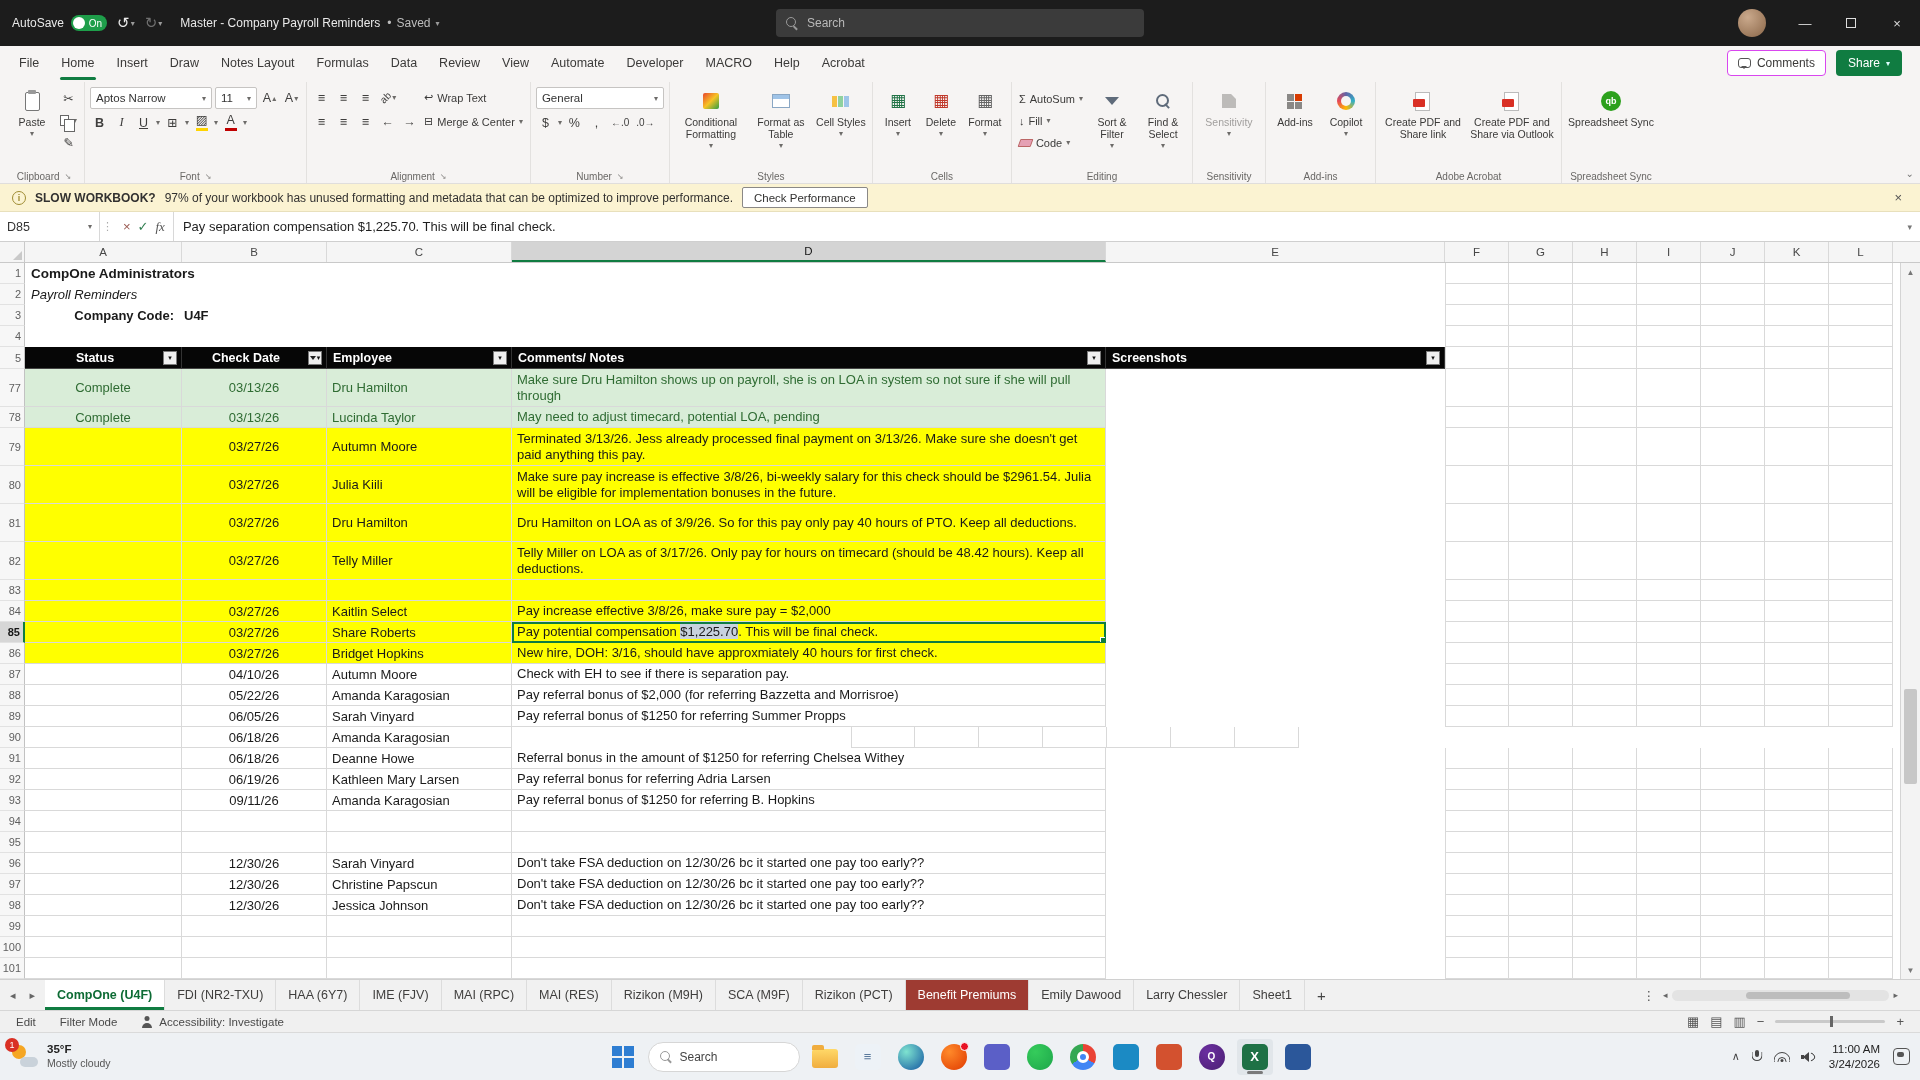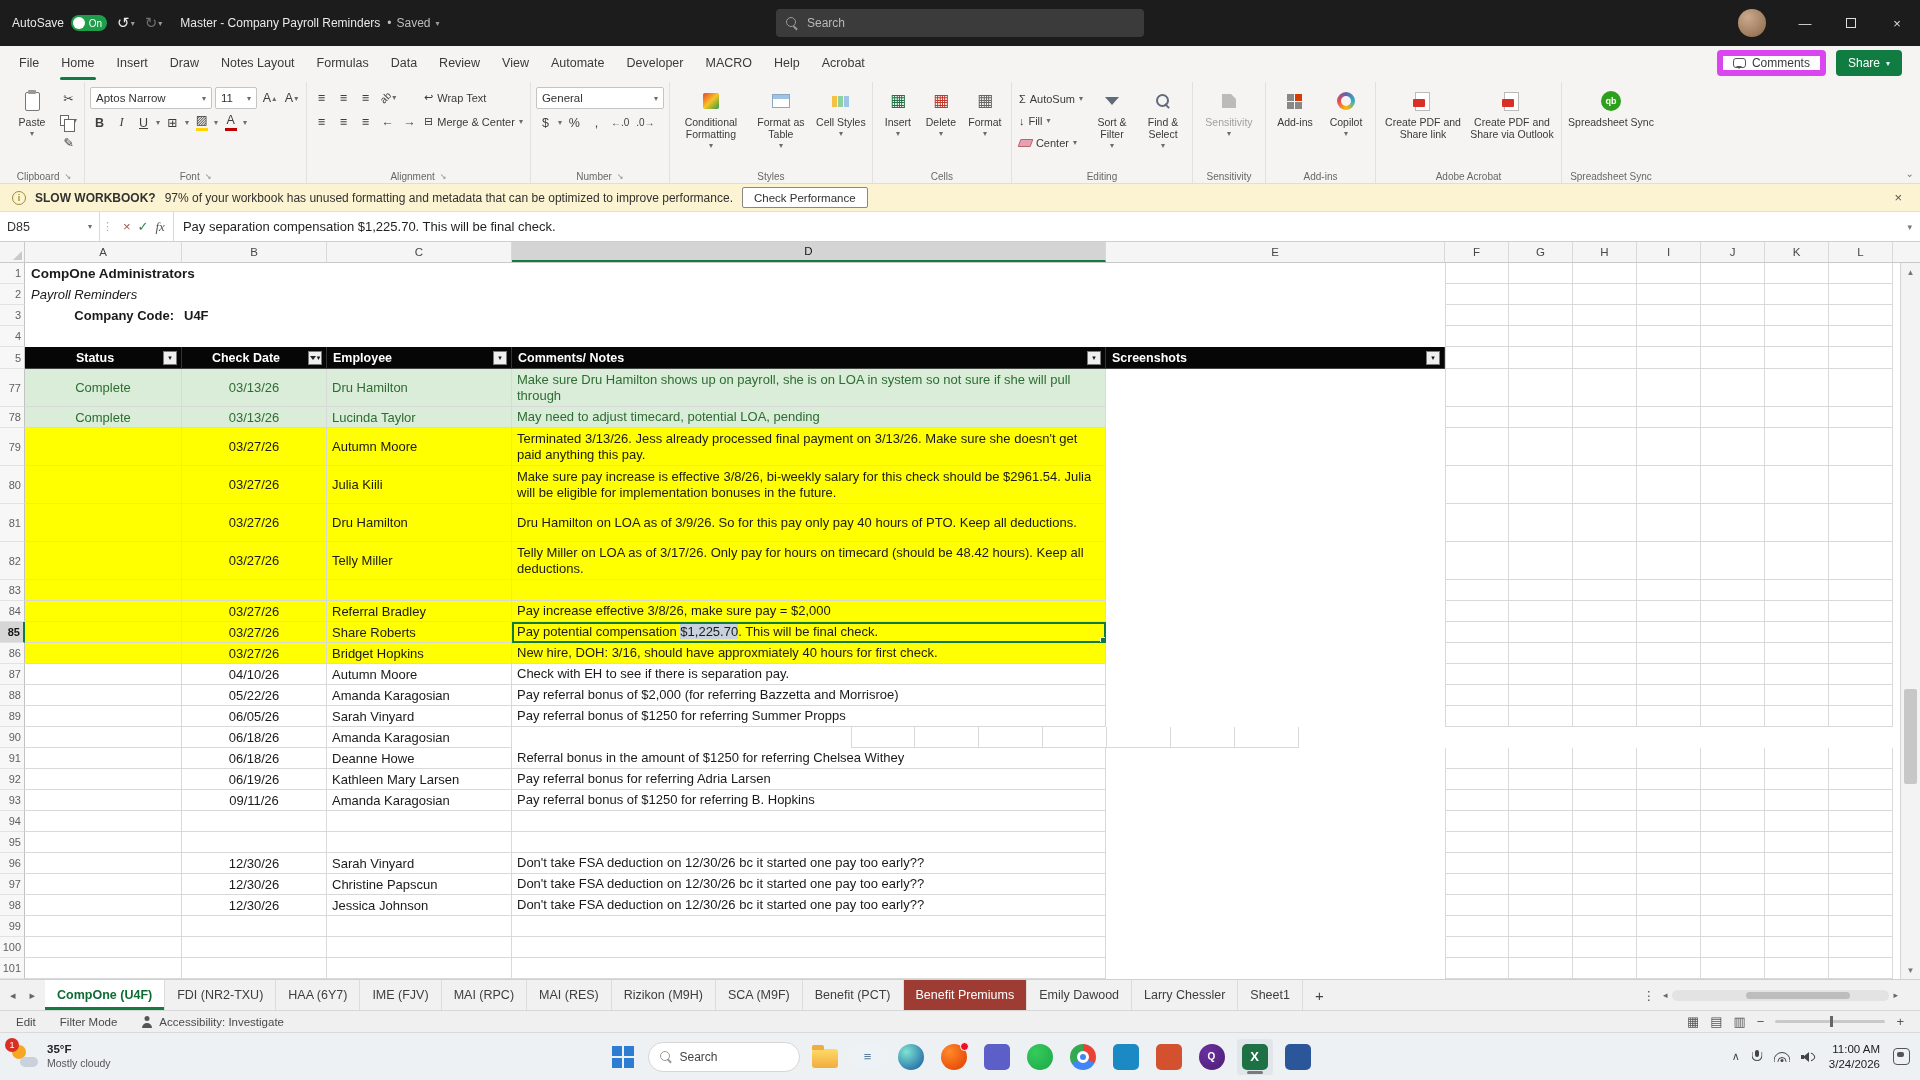--- a/index.html
+++ b/index.html
@@ -27,21 +27,21 @@
   .mag{width:12px;height:12px;position:relative;flex:0 0 12px}
   .mag::before{content:"";position:absolute;left:0;top:0;width:8px;height:8px;border:1.5px solid #999;border-radius:50%}
   .mag::after{content:"";position:absolute;right:0;bottom:1px;width:5px;height:1.5px;background:#999;transform:rotate(45deg)}
 
   
   .menubar{flex:0 0 34px;background:#f6f4f3;display:flex;align-items:center;padding:0 8px;font-size:12.5px;color:#3b3a39}
   #menu-tabs{display:flex;height:100%}
   .mtab{padding:0 11px;height:100%;display:flex;align-items:center;position:relative;white-space:nowrap}
   .mtab.active::after{content:"";position:absolute;left:10px;right:10px;bottom:0;height:3px;background:var(--green);border-radius:2px}
   .menu-right{margin-left:auto;display:flex;gap:10px;align-items:center;padding-right:10px}
-  .btn-comments{display:flex;align-items:center;gap:6px;border:6px solid #d946ef;border-radius:4px;height:26px;padding:0 10px;background:#fff;font-size:12px}
+  .btn-comments{display:flex;align-items:center;gap:6px;border:1px solid #d946ef;border-radius:4px;height:26px;padding:0 10px;background:#fff;font-size:12px}
   .cmt{width:13px;height:10px;border:1.5px solid #555;border-radius:3px;position:relative}
   .cmt::after{content:"";position:absolute;left:2px;bottom:-5px;border:3px solid transparent;border-top-color:#555}
   .btn-share{display:flex;align-items:center;gap:6px;border-radius:4px;height:26px;padding:0 12px;background:var(--green);color:#fff;font-size:12px}
 
   
   .ribbon{flex:0 0 104px;background:#f6f4f3;border-bottom:1px solid #e0dedc;display:flex;align-items:stretch;padding:2px 2px 0 4px;overflow:hidden;position:relative}
   .rg{position:relative;display:flex;flex-direction:column;padding:2px 5px 15px;border-right:1px solid #e3e1df;flex:0 0 auto}
   .rgc{flex:1;display:flex;align-items:flex-start;gap:3px}
   .rgl{position:absolute;bottom:1px;left:0;right:0;font-size:10px;color:#6a6866;display:flex;justify-content:center;gap:5px;align-items:center}
   .dlg{font-size:8px;color:#8a8886}
@@ -477,21 +477,21 @@
               <span>AutoSum</span>
               <span class="car">▾</span>
             </span>
           <span class="mbl">
               <span>↓</span>
               <span>Fill</span>
               <span class="car">▾</span>
             </span>
           <span class="mbl">
               <span class="ic-er"></span>
-              <span>Center</span>
+              <span>Code</span>
               <span class="car">▾</span>
             </span>
         </div>
         <div class="bb" style="width:48px">
           <span class="ic">
               <span class="funL"></span>
             </span>
           <span class="lbl">Sort &amp; Filter</span>
             <span class="car">▾</span>
         </div>
@@ -832,21 +832,21 @@
             <div class="fcell" style="width: 64px;"></div>
             <div class="fcell" style="width: 64px;"></div>
             <div class="fcell" style="width: 64px;"></div>
             <div class="fcell" style="width: 64px;"></div>
             <div class="fcell" style="width: 64px;"></div>
           </div>
           <div class="grow" style="height: 21px;">
             <div class="gut">84</div>
             <div class="cell stat yellow" style="width: 157px;"></div>
             <div class="cell date yellow" style="width: 145px;">03/27/26</div>
-            <div class="cell emp yellow" style="width: 185px;">Referral Bradley</div>
+            <div class="cell emp yellow" style="width: 185px;">Kaitlin Select</div>
             <div class="cell com yellow" style="width: 594px;">
               <span>Pay increase effective 3/8/26, make sure pay = $2,000</span>
             </div>
             <div class="cell ecell" style="width: 339px;"></div>
             <div class="fcell first" style="width: 64px;"></div>
             <div class="fcell" style="width: 64px;"></div>
             <div class="fcell" style="width: 64px;"></div>
             <div class="fcell" style="width: 64px;"></div>
             <div class="fcell" style="width: 64px;"></div>
             <div class="fcell" style="width: 64px;"></div>
@@ -1157,21 +1157,21 @@
     </div>
     <div id="sheettabs">
         <div class="stab active">CompOne (U4F)</div>
         <div class="stab">FDI (NR2-TXU)</div>
         <div class="stab">HAA (6Y7)</div>
         <div class="stab">IME (FJV)</div>
         <div class="stab">MAI (RPC)</div>
         <div class="stab">MAI (RES)</div>
         <div class="stab">Rizikon (M9H)</div>
         <div class="stab">SCA (M9F)</div>
-        <div class="stab">Benefit (PCT)</div>
+        <div class="stab">Rizikon (PCT)</div>
         <div class="stab redtab">Benefit Premiums</div>
         <div class="stab">Emily Dawood</div>
         <div class="stab">Larry Chessler</div>
         <div class="stab">Sheet1</div>
       </div>
     <div class="plus">+</div>
     <div class="tspace"></div>
     <div class="tdots">⋮</div>
     <div class="hscroll">
       <span>◂</span>

